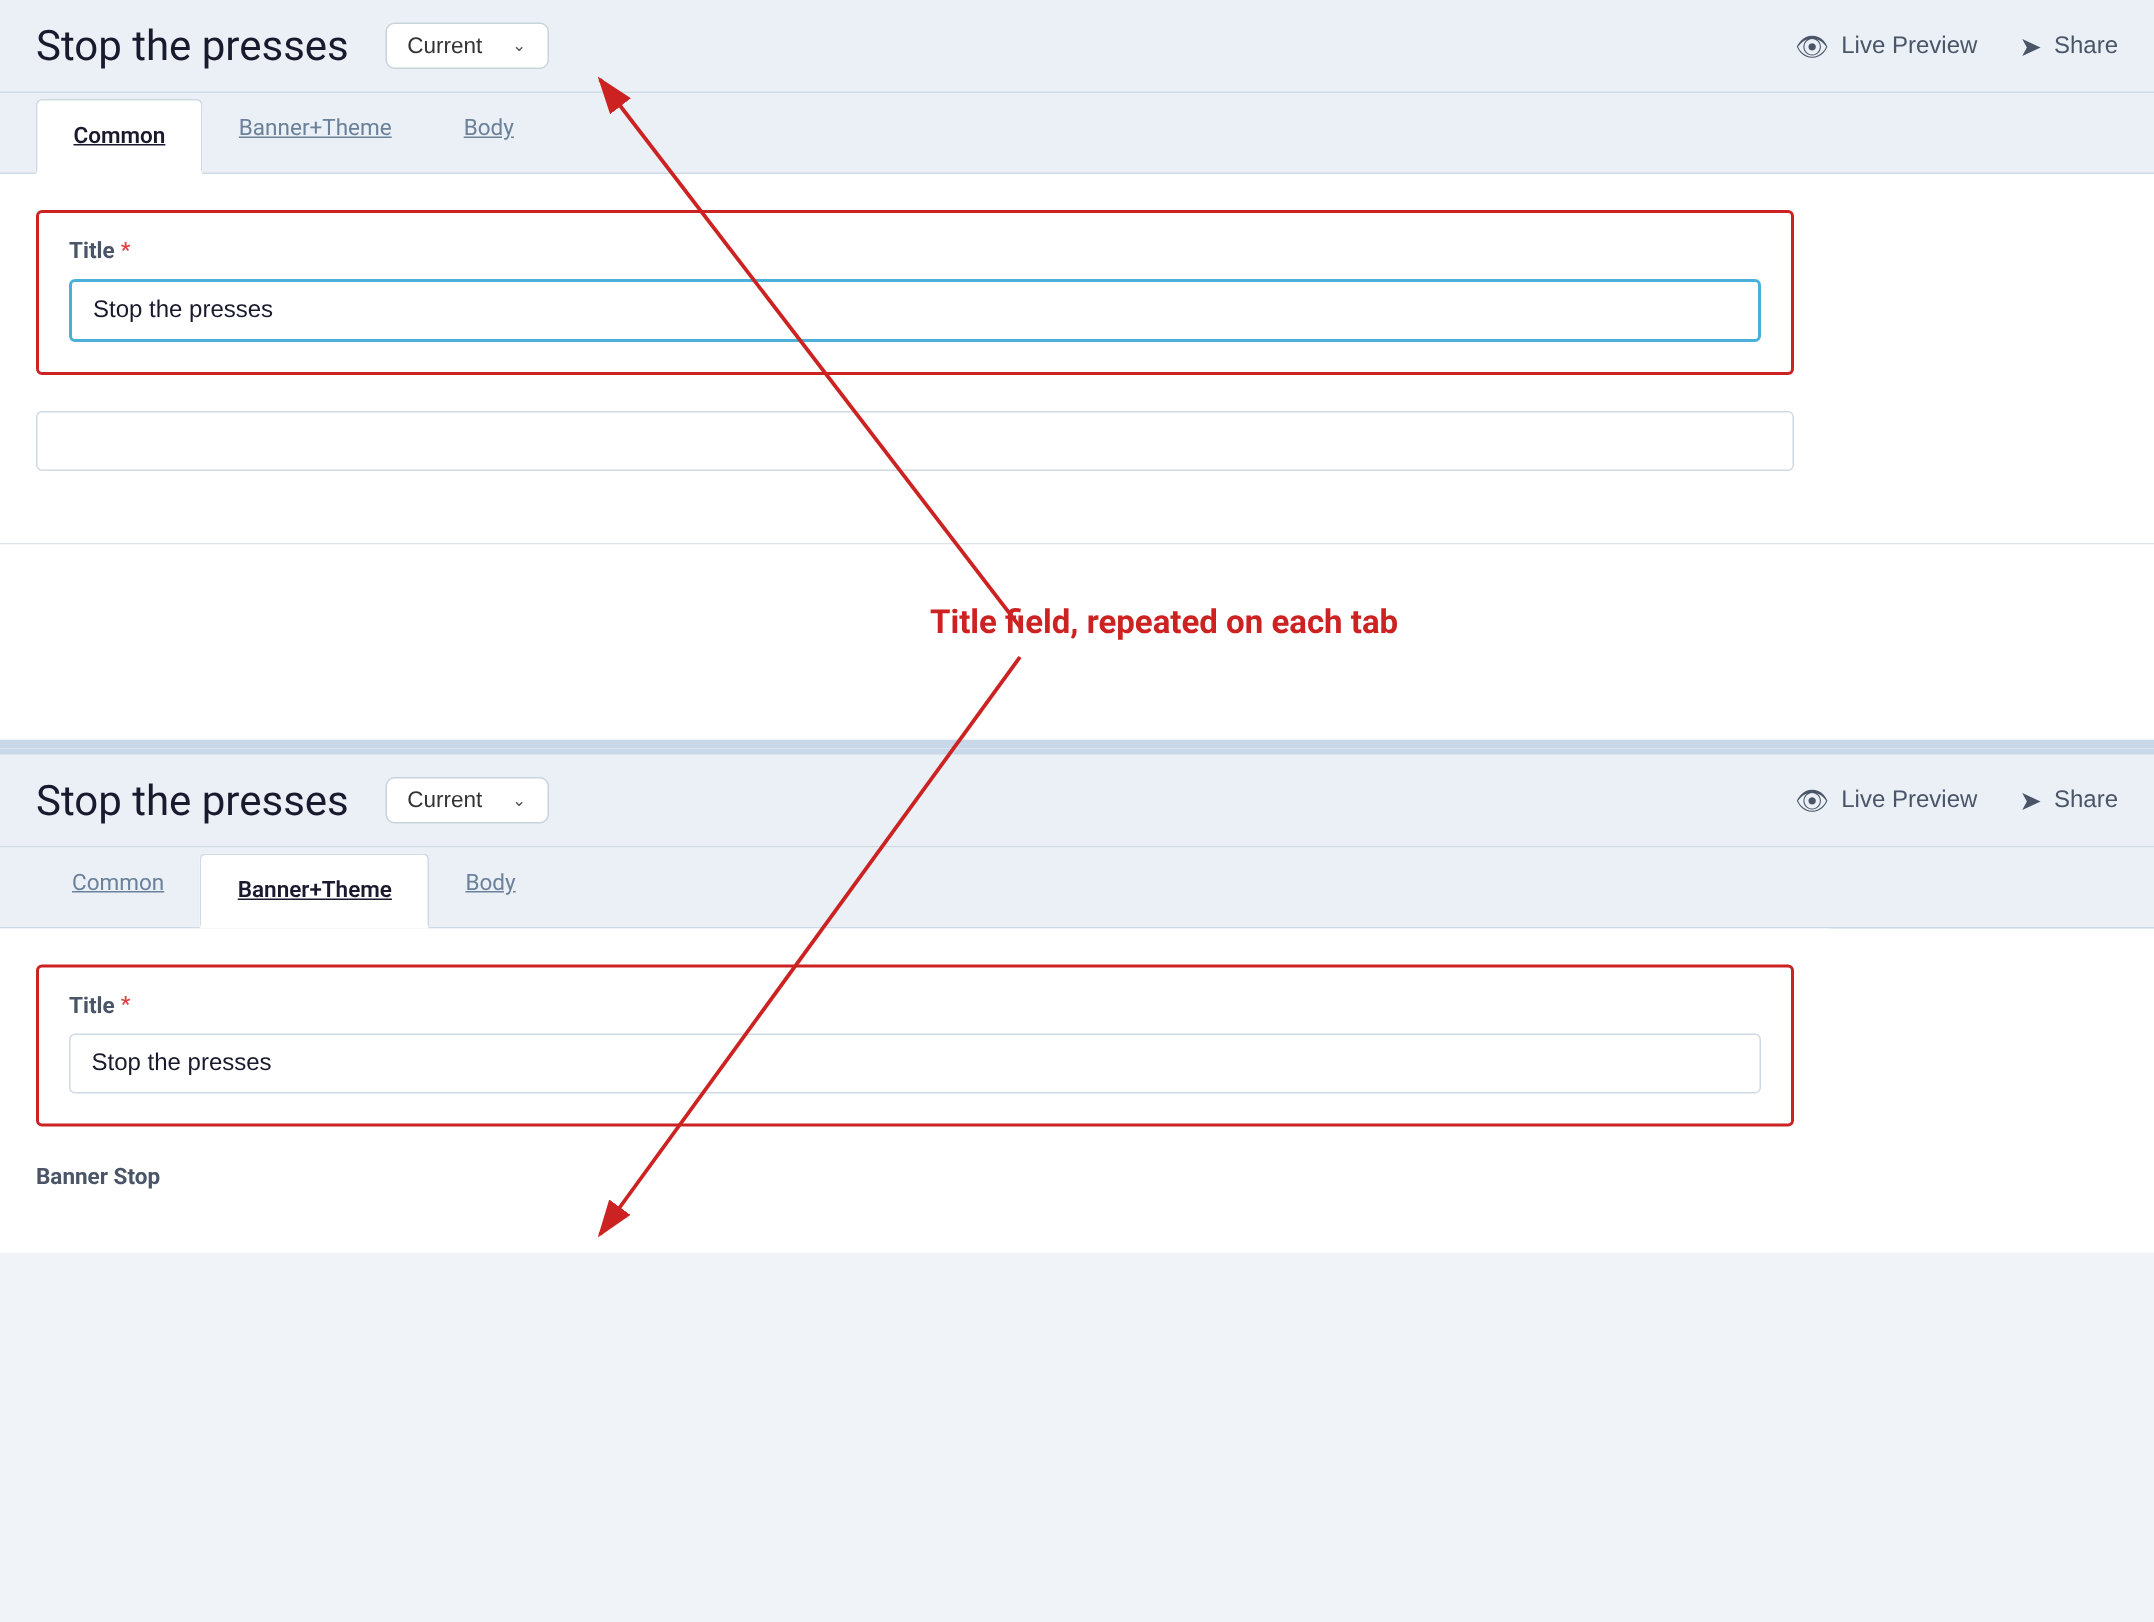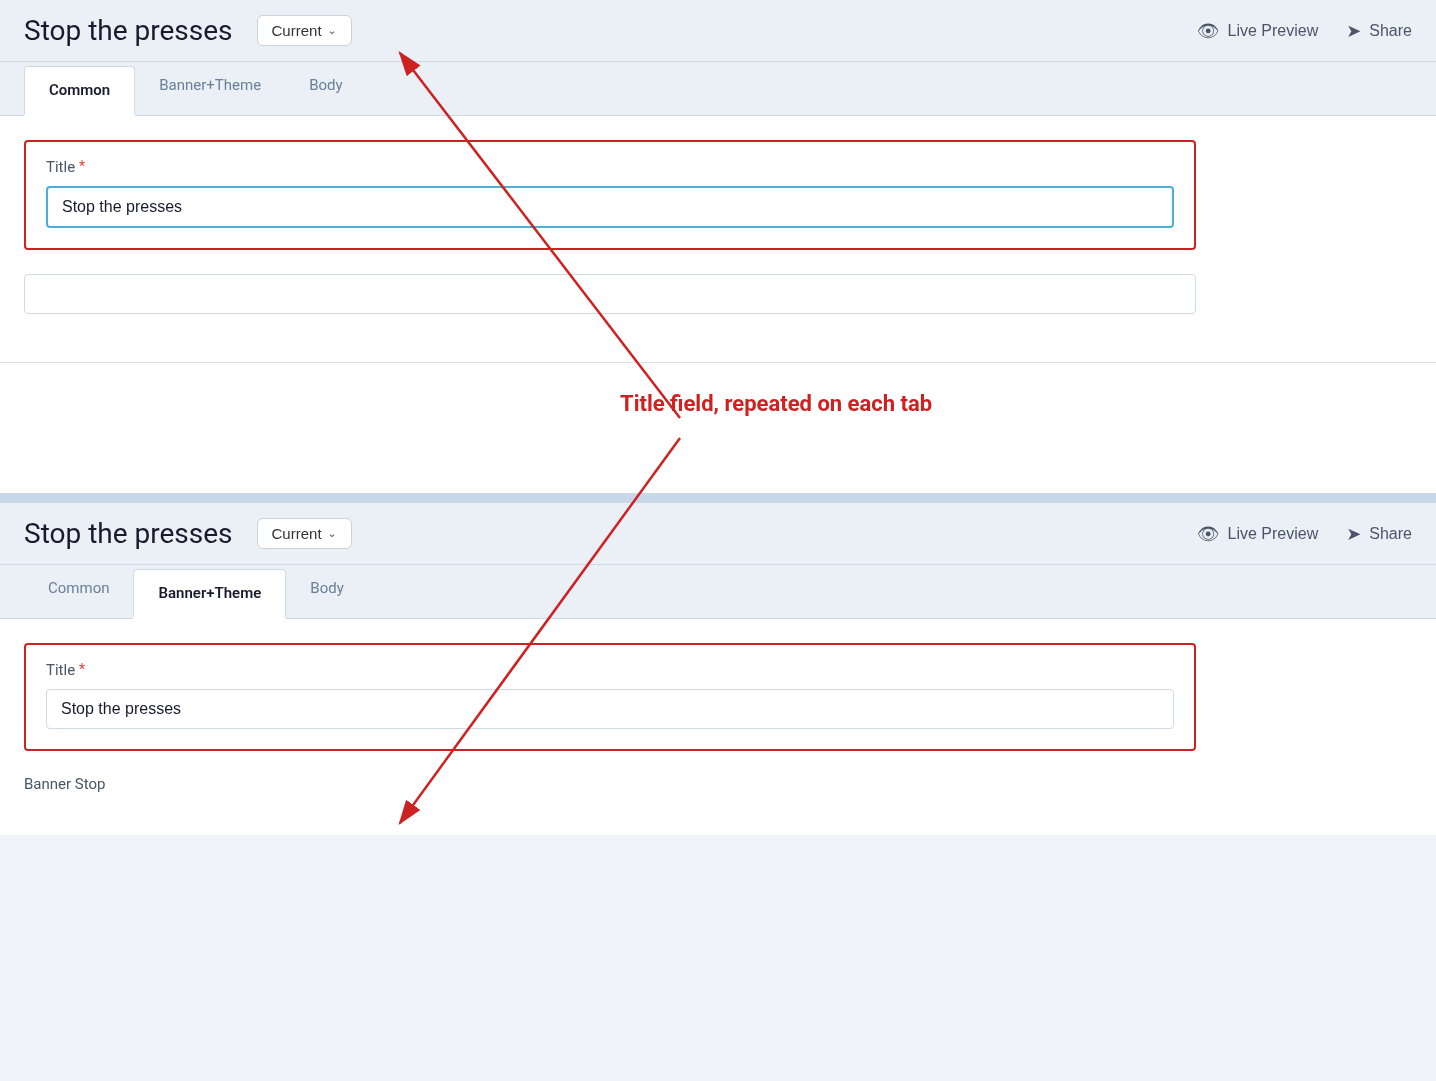--- a/index.html
+++ b/index.html
@@ -29,21 +29,21 @@
     .panel-title {
       font-size: 28px;
       font-weight: 400;
       color: #1a1a2e;
       flex: 0 0 auto;
     }
 
     .version-dropdown {
       display: flex;
       align-items: center;
-      gap: 6px;
+      gap: 20px;
       border: 1px solid #c8d3dc;
       border-radius: 6px;
       padding: 6px 14px;
       background: #fff;
       font-size: 15px;
       color: #333;
       cursor: pointer;
       margin-left: 8px;
     }
 
@@ -77,20 +77,21 @@
       border-bottom: 1px solid #d0dae4;
     }
 
     .tab {
       padding: 14px 24px;
       font-size: 15px;
       color: #6b8099;
       cursor: pointer;
       border-bottom: 3px solid transparent;
       margin-bottom: -1px;
+      text-decoration: underline;
     }
 
     .tab.active {
       color: #1a1a2e;
       font-weight: 600;
       background: #fff;
       border-bottom: 3px solid transparent;
       border-top: 1px solid #d0dae4;
       border-left: 1px solid #d0dae4;
       border-right: 1px solid #d0dae4;
@@ -108,24 +109,25 @@
     
     .highlighted-section {
       border: 2px solid #cc2222;
       border-radius: 4px;
       padding: 16px 20px 20px 20px;
       margin-bottom: 24px;
     }
 
     .field-label {
       font-size: 15px;
-      font-weight: 400;
+      font-weight: 700;
       color: #4a5568;
       margin-bottom: 10px;
       display: flex;
+      align-items: center;
       gap: 4px;
     }
 
     .required-star {
       color: #e53e3e;
       font-size: 14px;
     }
 
     .text-input {
       width: 100%;
@@ -239,21 +241,21 @@
       </marker>
       <marker id="arrowhead2" markerWidth="10" markerHeight="7" refX="9" refY="3.5" orient="auto">
         <polygon points="0 0, 10 3.5, 0 7" fill="#cc2222"></polygon>
       </marker>
     </defs>
 
     <line x1="680" y1="55" x2="400" y2="-310" stroke="#cc2222" stroke-width="2.5" marker-end="url(#arrowhead1)"></line>
 
     <line x1="680" y1="75" x2="400" y2="460" stroke="#cc2222" stroke-width="2.5" marker-end="url(#arrowhead2)"></line>
   </svg>
-  <div style="position:absolute; top:28px; left:620px;">
+  <div style="position:absolute; top:40px; left:620px;">
     <span style="font-size:22px; font-weight:700; color:#cc2222;">Title field, repeated on each tab</span>
   </div>
 </div>
 
 <div class="panel-divider"></div>
 
 <div class="bottom-panel">
 
   <div class="panel-header-2">
     <h1 class="panel-title">Stop the presses</h1>

